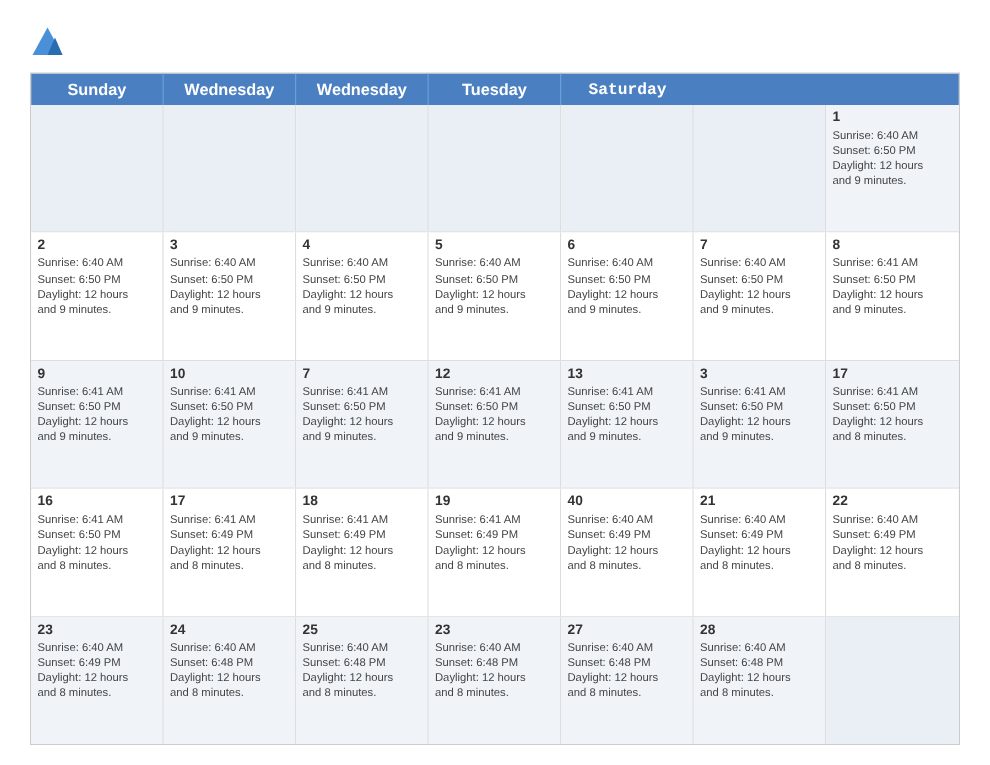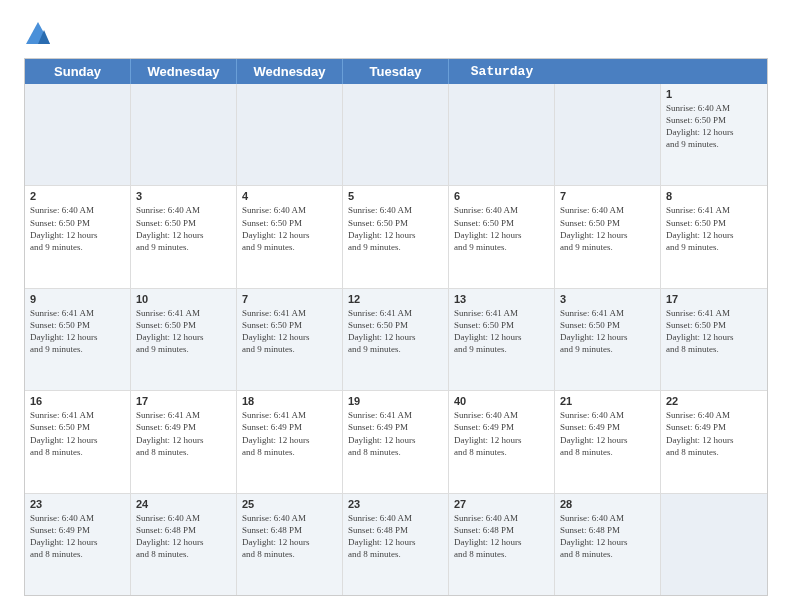--- a/index.html
+++ b/index.html
@@ -123,21 +123,20 @@
       font-size: 11px;
       font-weight: bold;
       color: #333;
       display: block;
       margin-bottom: 2px;
     }
     .day-info {
       font-size: 9px;
       color: #444;
       line-height: 1.35;
-      font-family: Liberation Serif, serif;
     }
   </style>
 </head>
 <body>
 
 <div class="page">
   <div class="header">
     <div class="logo">
       <svg class="logo-icon" viewBox="0 0 28 28">
         <polygon points="14,2 26,24 2,24" fill="#4a90d9"></polygon>

